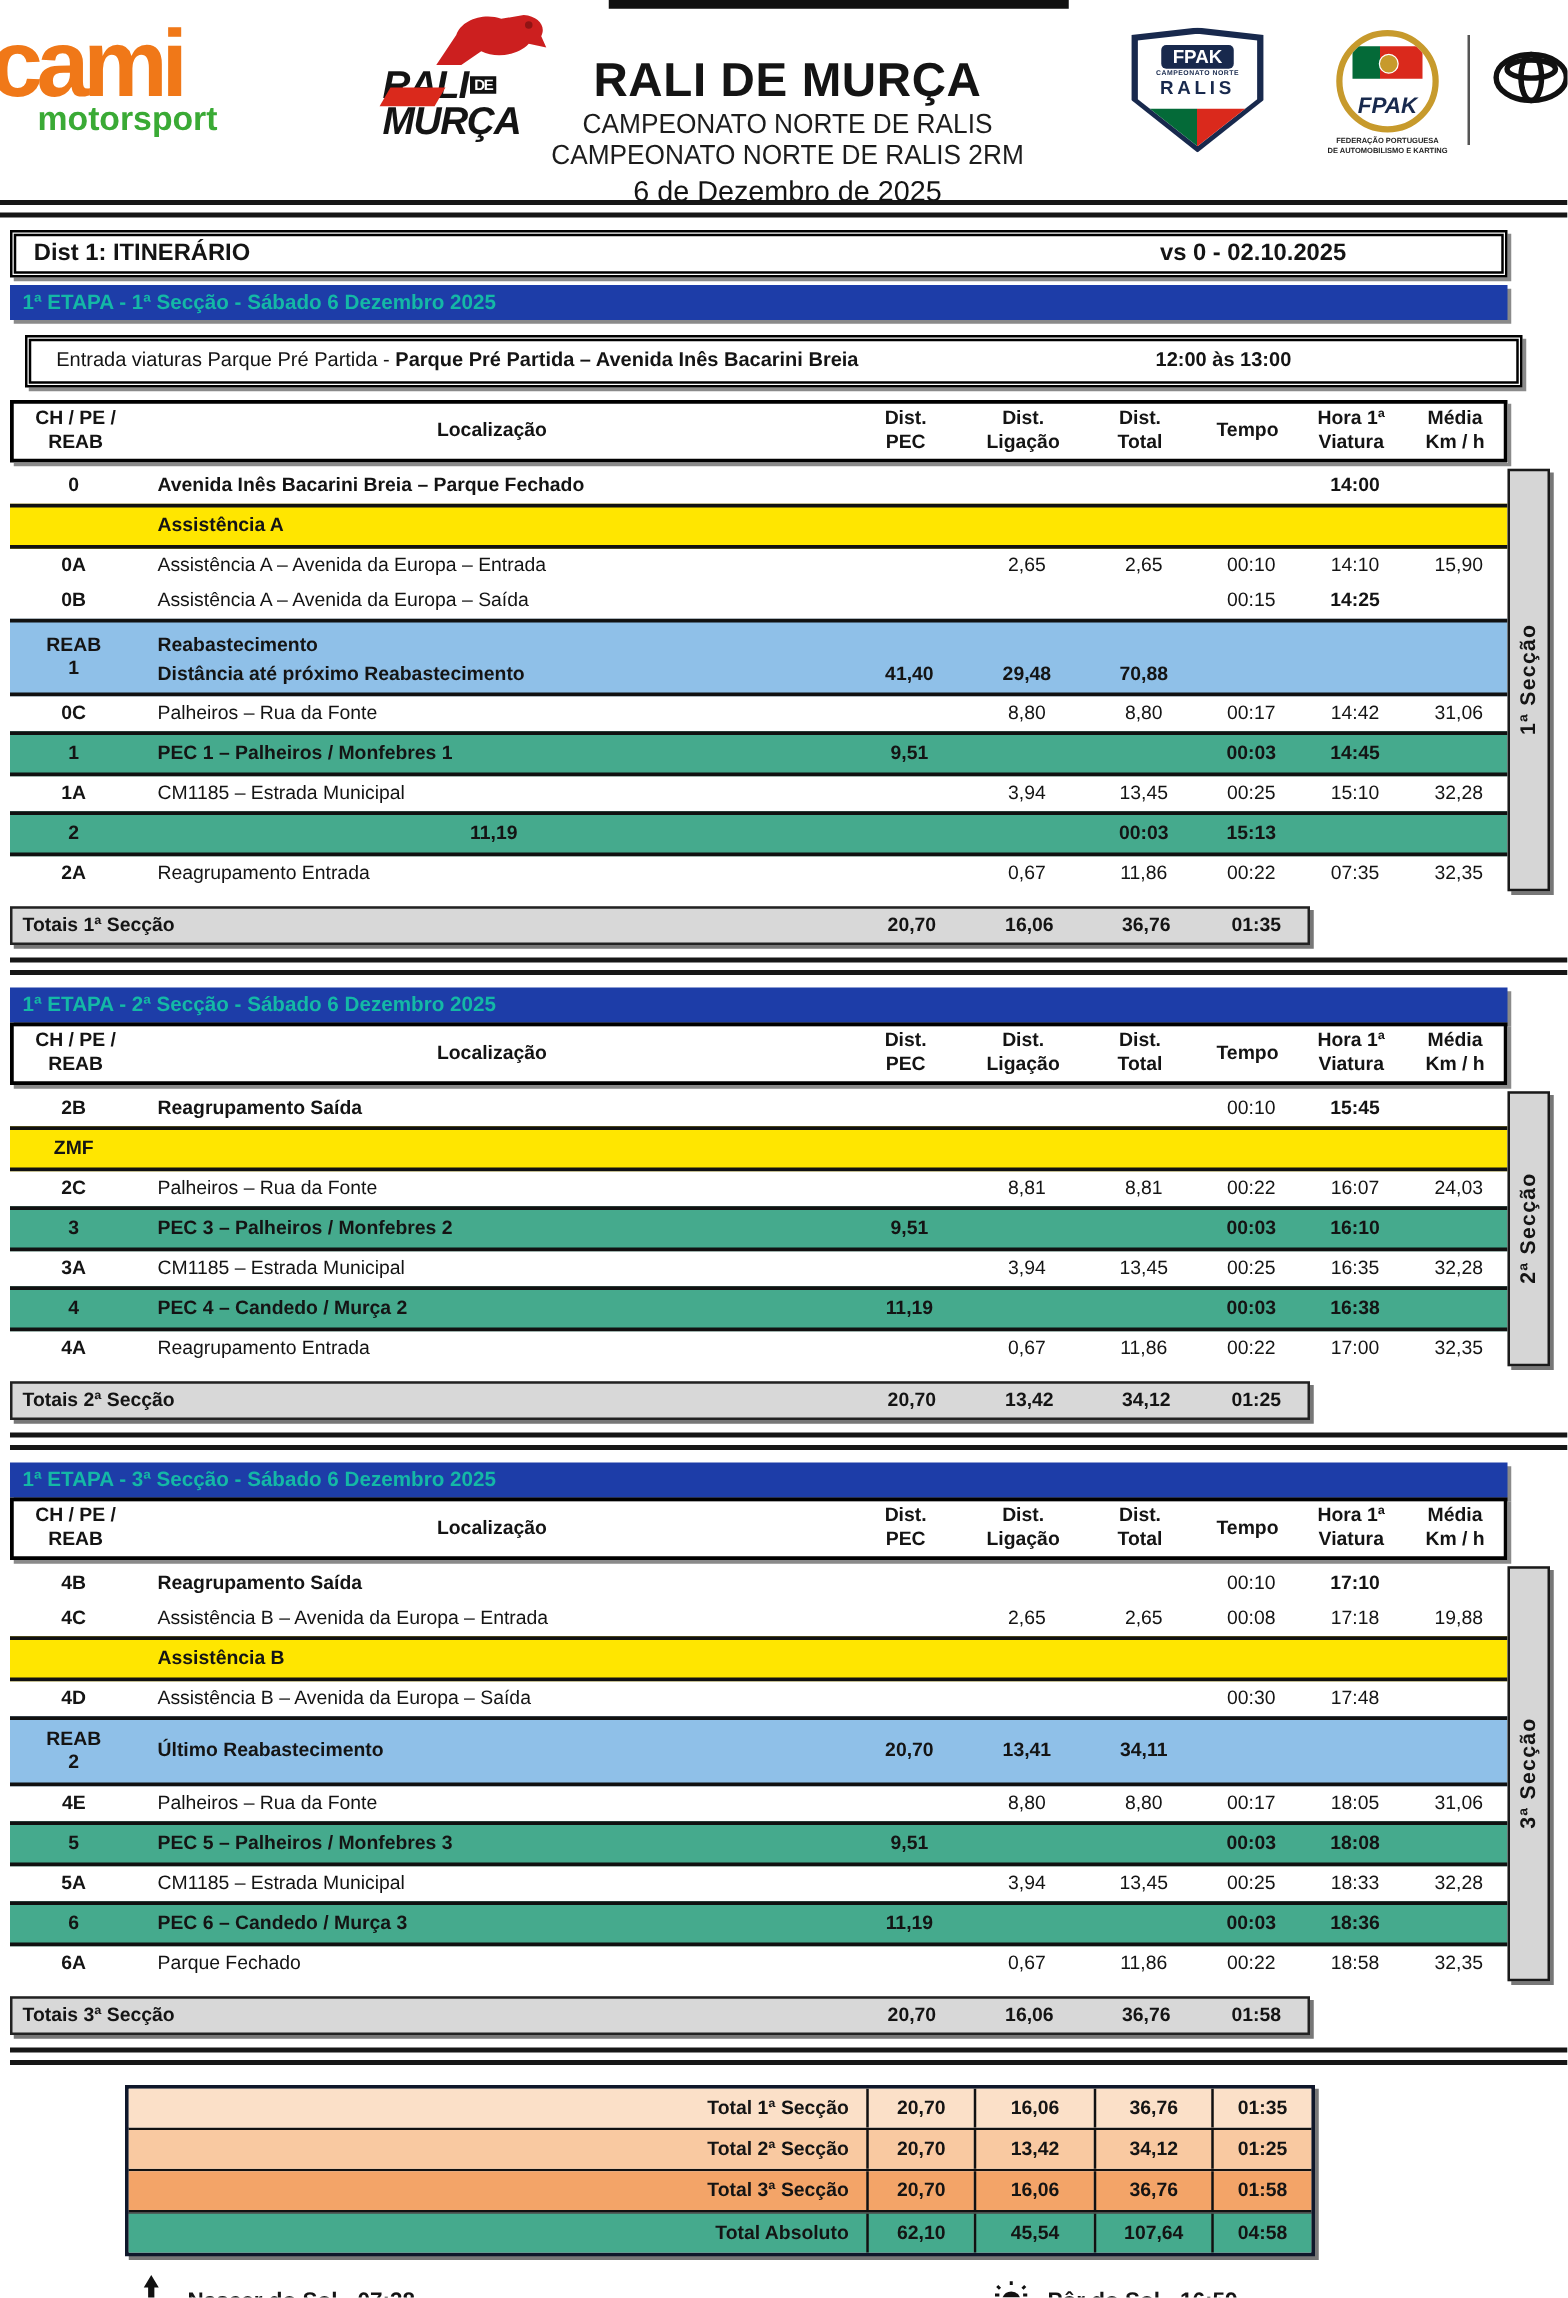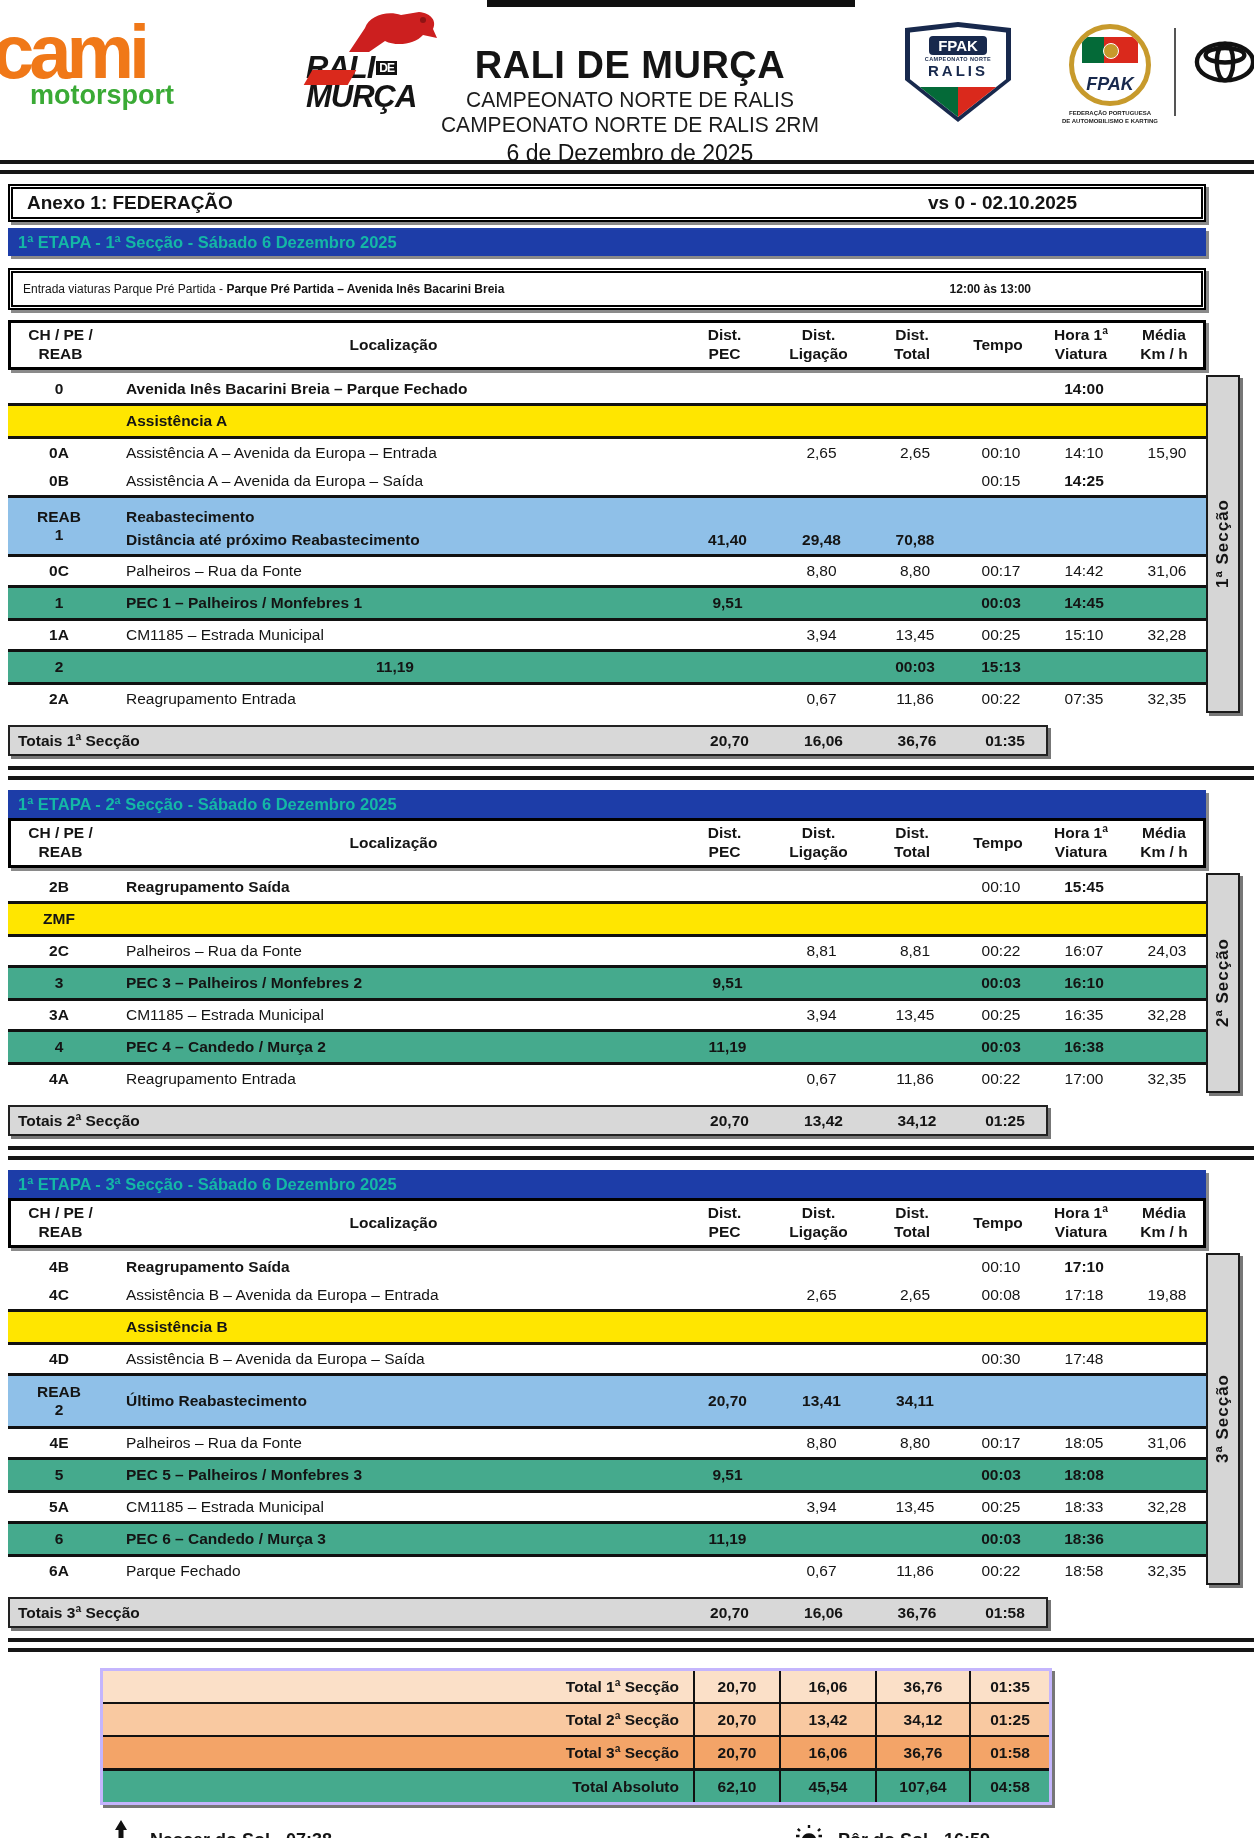--- a/index.html
+++ b/index.html
@@ -45,21 +45,21 @@
   .fpak-cap{font-size:6px;font-weight:bold;color:#222;line-height:1.3;margin-top:4px;}
   .hdr-divider{position:absolute;left:1174px;top:28px;width:2px;height:88px;background:#555;}
   .toyota{position:absolute;left:1194px;top:40px;}
   
   .rule{height:6px;border-top:4px solid #161616;border-bottom:4px solid #161616;margin:10px 0;}
   .main{padding-left:8px;}
   .box-double{box-sizing:border-box;width:1198px;border:5px double #000;box-shadow:3px 3px 0 #8a8a8a;
               display:flex;align-items:center;justify-content:space-between;background:#fff;}
   .anexo{height:38px;font-size:19px;font-weight:bold;padding:0 14px;margin-top:2px;}
   .anexo-version{margin-right:110px;}
-  .entry{height:42px;font-size:12px;padding:0 10px;margin:12px 0 10px 0;}
+  .entry{height:42px;font-size:16px;padding:0 20px;margin:12px 0 10px 12px;}
   .entry-time{font-weight:bold;margin-right:160px;}
   .etapa-bar{box-sizing:border-box;width:1198px;height:28px;background:var(--etapa-blue,#1d3da8);
              color:#14b8a6;font-weight:bold;font-size:16.5px;display:flex;align-items:center;
              padding-left:10px;box-shadow:3px 3px 0 #8a8a8a;margin-top:6px;}
   .thead{box-sizing:border-box;width:1198px;min-height:50px;border:3px solid #000;display:grid;
          grid-template-columns:99px 567px 95px 93px 94px 78px 88px auto;align-items:center;
          font-weight:bold;font-size:15.5px;line-height:1.2;box-shadow:3px 3px 0 #8a8a8a;margin-bottom:5px;}
   .thead .cell{text-align:center;}
   .rows-wrap{position:relative;width:1198px;}
   .rows{width:1198px;}
@@ -74,21 +74,21 @@
   .reab1{min-height:50px;}
   .chstack{display:flex;flex-direction:column;justify-content:center;align-items:center;font-weight:bold;line-height:1.15;}
   .side-label{position:absolute;left:1198px;top:0;bottom:0;width:30px;background:#d6d6d6;
               border:2px solid #1a1a1a;box-shadow:3px 3px 0 #777;display:flex;align-items:center;justify-content:center;}
   .side-label span{writing-mode:vertical-rl;transform:rotate(180deg);font-weight:bold;font-size:17px;letter-spacing:1px;}
   .totals{box-sizing:border-box;display:grid;grid-template-columns:672px 95px 93px 94px auto;width:1040px;
           background:var(--totals-gray,#d8d8d8);border:2px solid #222;box-shadow:3px 3px 0 #777;
           min-height:31px;align-items:center;font-weight:bold;font-size:15.5px;margin-top:12px;}
   .totals .tlabel{text-align:left;padding-left:8px;}
   
-  .summary{box-sizing:border-box;width:952px;margin:16px 0 0 92px;border:3px solid #c4b5fd;box-shadow:3px 3px 0 #777;}
+  .summary{box-sizing:border-box;width:952px;margin:16px 0 0 92px;border:3px solid #0f172a;box-shadow:3px 3px 0 #777;}
   .srow{display:grid;grid-template-columns:590px 86px 96px 94px auto;min-height:31px;align-items:stretch;
         font-weight:bold;font-size:15.5px;border-bottom:2px solid #111;}
   .srow:last-child{border-bottom:none;}
   .srow.st{border-top:1px solid #111;}
   .slabel{display:flex;align-items:center;justify-content:flex-end;padding-right:14px;}
   .sval{display:flex;align-items:center;justify-content:center;border-left:2px solid #111;}
   .bg-s1{background:var(--summary-1,#fbe0c8);} .bg-s2{background:var(--summary-2,#f9c9a1);}
   .bg-s3{background:var(--summary-3,#f3a468);} .bg-st{background:var(--total-green,#45aa8d);}
   
   .footer{position:relative;height:56px;margin-top:10px;font-size:18px;font-weight:bold;}
@@ -154,21 +154,21 @@
       <ellipse cx="32" cy="22" rx="8.5" ry="19" fill="none" stroke="#111" stroke-width="4.5"></ellipse>
       <ellipse cx="32" cy="15" rx="20" ry="7.5" fill="none" stroke="#111" stroke-width="4.5"></ellipse>
     </svg>
   </div>
 </div>
 
 <div class="rule"></div>
 
 <div class="main">
   <div class="box-double anexo">
-    <span>Anexo 1:  FEDERAÇÃO</span>
+    <span>Dist 1:  ITINERÁRIO</span>
     <span class="anexo-version">vs 0  -  02.10.2025</span>
   </div>
 
   <div id="sections">
       <section class="etapa">
         <div class="etapa-bar">1ª  ETAPA - 1ª  Secção - Sábado 6 Dezembro 2025</div>
         <div class="box-double entry">
           <span><span>Entrada viaturas Parque Pré  Partida - </span><span class="b">Parque Pré Partida – Avenida Inês Bacarini Breia</span></span>
           <span class="entry-time">12:00 às 13:00</span>
         </div>

